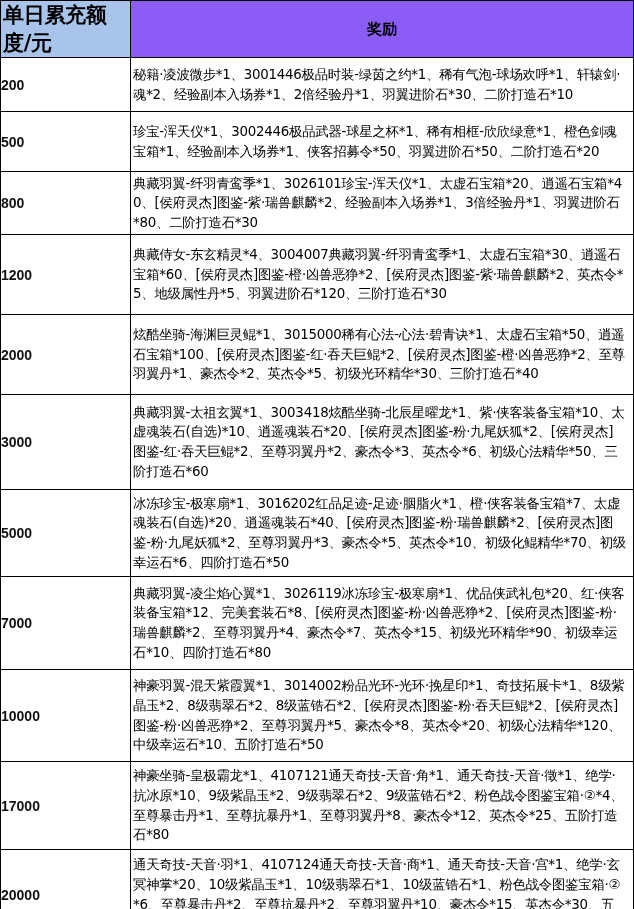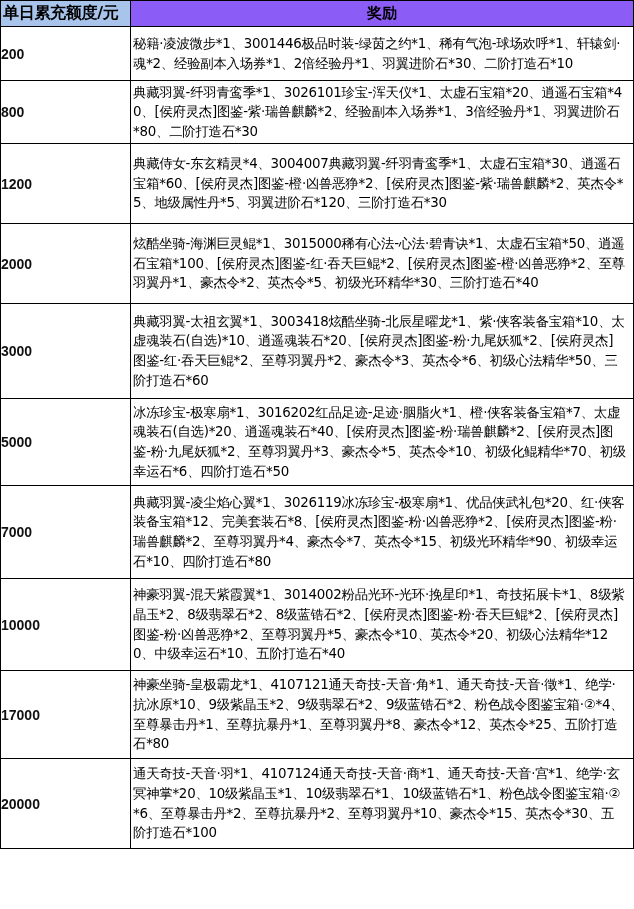--- a/index.html
+++ b/index.html
@@ -1,38 +1,42 @@
 <!DOCTYPE html>
 <html><head>
 <meta charset="utf-8">
 <style>
   html, body { margin: 0; padding: 0; background: #ffffff; }
   body { width: 634px; height: 909px; overflow: hidden; font-family: "DejaVu Sans", "Liberation Sans", sans-serif; }
   table { border-collapse: collapse; width: 634px; table-layout: fixed; }
   td, th { border: 1px solid #000000; padding: 0; }
   th { height: 25px; font-weight: bold; font-size: 15px; color: #000; }
-  th.col1 { background: #a9c4eb; width: 127px; text-align: left; padding-left: 2px; font-size: 16px; letter-spacing: -0.3px; }
+  th.col1 { background: #a9c4eb; width: 127px; text-align: left; padding-left: 2px; font-size: 21px; letter-spacing: -0.3px; }
   th.col2 { background: #8b5cf6; text-align: center; }
   td.amount { text-align: left; font-weight: bold; font-size: 14px; color: #111; font-family: "Liberation Sans", sans-serif; }
   td.reward { font-size: 13.4px; line-height: 19.6px; padding: 1px 7px 1px 2px; vertical-align: middle; color: #000; letter-spacing: -0.25px; word-break: break-all; }
 </style>
 </head>
 <body>
 
 <table>
   <thead>
     <tr>
       <th class="col1">单日累充额度/元</th>
       <th class="col2">奖励</th>
     </tr>
   </thead>
   <tbody>
     <tr style="height:54px">
       <td class="amount">200</td>
       <td class="reward">秘籍·凌波微步*1、3001446极品时装-绿茵之约*1、稀有气泡-球场欢呼*1、轩辕剑·魂*2、经验副本入场券*1、2倍经验丹*1、羽翼进阶石*30、二阶打造石*10</td>
+    </tr>
+    <tr style="height:60px">
+      <td class="amount">500</td>
+      <td class="reward">珍宝-浑天仪*1、3002446极品武器-球星之杯*1、稀有相框-欣欣绿意*1、橙色剑魂宝箱*1、经验副本入场券*1、侠客招募令*50、羽翼进阶石*50、二阶打造石*20</td>
     </tr>
     <tr style="height:63px">
       <td class="amount">800</td>
       <td class="reward">典藏羽翼-纤羽青鸾季*1、3026101珍宝-浑天仪*1、太虚石宝箱*20、逍遥石宝箱*40、[侯府灵杰]图鉴-紫·瑞兽麒麟*2、经验副本入场券*1、3倍经验丹*1、羽翼进阶石*80、二阶打造石*30</td>
     </tr>
     <tr style="height:80px">
       <td class="amount">1200</td>
       <td class="reward">典藏侍女-东玄精灵*4、3004007典藏羽翼-纤羽青鸾季*1、太虚石宝箱*30、逍遥石宝箱*60、[侯府灵杰]图鉴-橙·凶兽恶狰*2、[侯府灵杰]图鉴-紫·瑞兽麒麟*2、英杰令*5、地级属性丹*5、羽翼进阶石*120、三阶打造石*30</td>
     </tr>
     <tr style="height:80px">
@@ -46,21 +50,21 @@
     <tr style="height:87px">
       <td class="amount">5000</td>
       <td class="reward">冰冻珍宝-极寒扇*1、3016202红品足迹-足迹·胭脂火*1、橙·侠客装备宝箱*7、太虚魂装石(自选)*20、逍遥魂装石*40、[侯府灵杰]图鉴-粉·瑞兽麒麟*2、[侯府灵杰]图鉴-粉·九尾妖狐*2、至尊羽翼丹*3、豪杰令*5、英杰令*10、初级化鲲精华*70、初级幸运石*6、四阶打造石*50</td>
     </tr>
     <tr style="height:93px">
       <td class="amount">7000</td>
       <td class="reward">典藏羽翼-凌尘焰心翼*1、3026119冰冻珍宝-极寒扇*1、优品侠武礼包*20、红·侠客装备宝箱*12、完美套装石*8、[侯府灵杰]图鉴-粉·凶兽恶狰*2、[侯府灵杰]图鉴-粉·瑞兽麒麟*2、至尊羽翼丹*4、豪杰令*7、英杰令*15、初级光环精华*90、初级幸运石*10、四阶打造石*80</td>
     </tr>
     <tr style="height:92px">
       <td class="amount">10000</td>
-      <td class="reward">神豪羽翼-混天紫霞翼*1、3014002粉品光环-光环·挽星印*1、奇技拓展卡*1、8级紫晶玉*2、8级翡翠石*2、8级蓝锆石*2、[侯府灵杰]图鉴-粉·吞天巨鲲*2、[侯府灵杰]图鉴-粉·凶兽恶狰*2、至尊羽翼丹*5、豪杰令*10、英杰令*20、初级心法精华*120、中级幸运石*10、五阶打造石*40</td>
+      <td class="reward">神豪羽翼-混天紫霞翼*1、3014002粉品光环-光环·挽星印*1、奇技拓展卡*1、8级紫晶玉*2、8级翡翠石*2、8级蓝锆石*2、[侯府灵杰]图鉴-粉·吞天巨鲲*2、[侯府灵杰]图鉴-粉·凶兽恶狰*2、至尊羽翼丹*5、豪杰令*8、英杰令*20、初级心法精华*120、中级幸运石*10、五阶打造石*50</td>
     </tr>
     <tr style="height:88px">
       <td class="amount">17000</td>
       <td class="reward">神豪坐骑-皇极霸龙*1、4107121通天奇技-天音·角*1、通天奇技-天音·徵*1、绝学·抗冰原*10、9级紫晶玉*2、9级翡翠石*2、9级蓝锆石*2、粉色战令图鉴宝箱·②*4、至尊暴击丹*1、至尊抗暴丹*1、至尊羽翼丹*8、豪杰令*12、英杰令*25、五阶打造石*80</td>
     </tr>
     <tr style="height:90px">
       <td class="amount">20000</td>
       <td class="reward">通天奇技-天音·羽*1、4107124通天奇技-天音·商*1、通天奇技-天音·宫*1、绝学·玄冥神掌*20、10级紫晶玉*1、10级翡翠石*1、10级蓝锆石*1、粉色战令图鉴宝箱·②*6、至尊暴击丹*2、至尊抗暴丹*2、至尊羽翼丹*10、豪杰令*15、英杰令*30、五阶打造石*100</td>
     </tr>
   </tbody>

